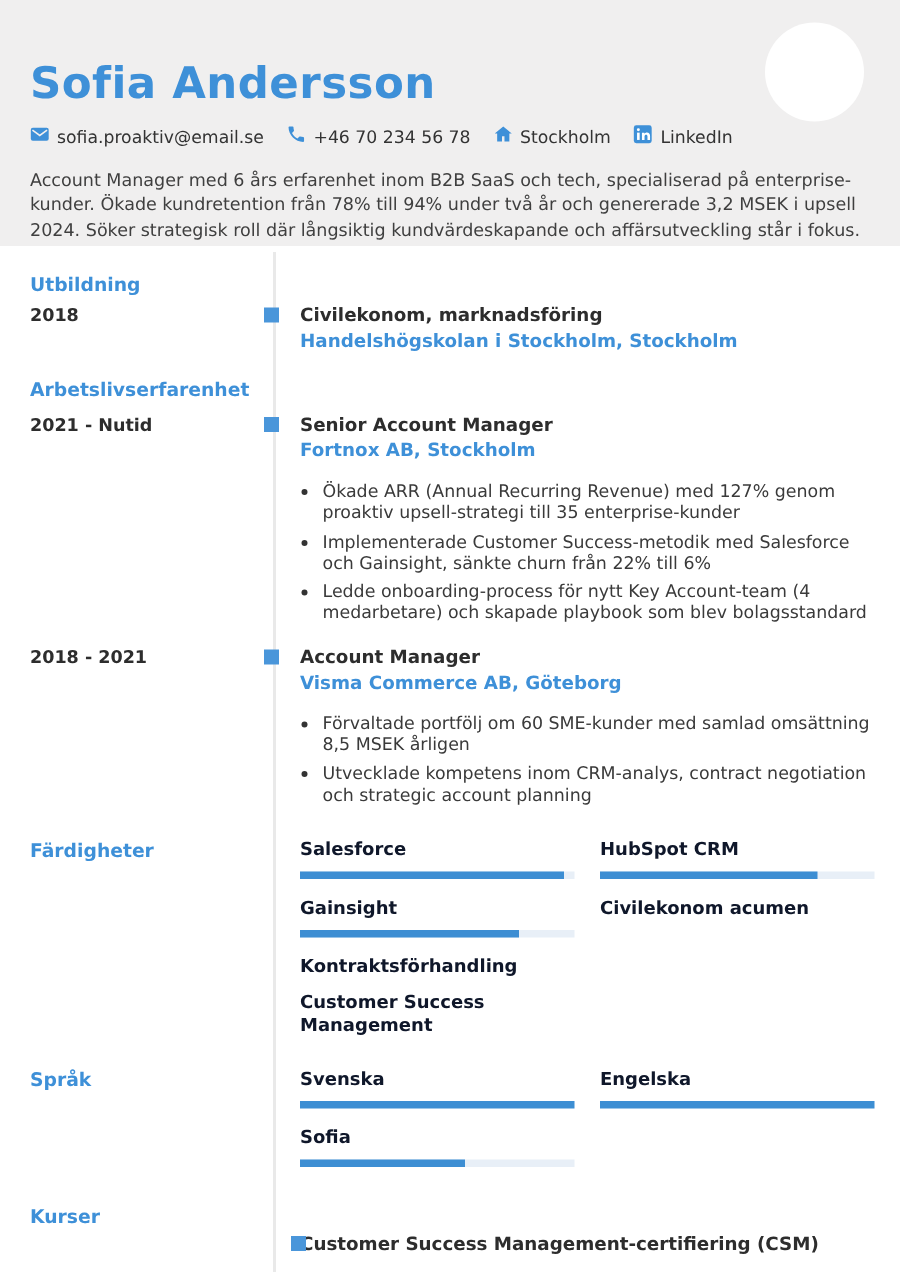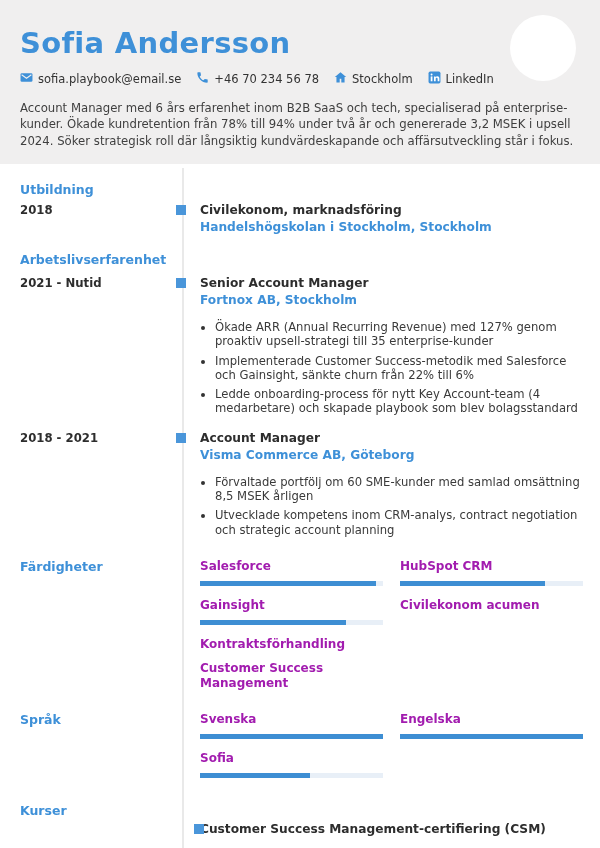--- a/index.html
+++ b/index.html
@@ -6,21 +6,21 @@
   * { box-sizing:border-box; }
   html,body { margin:0; padding:0; }
   body {
     width:600px; height:848px; background:#ffffff;
     font-family:"DejaVu Sans", "Liberation Sans", sans-serif;
     color:#2e2e2e; position:relative; overflow:hidden;
   }
 
   
   .header {
-    background:#f0efef; height:164px; padding:28px 20px 0; position:relative;
+    background:#f0efef; height:164px; padding:40px 20px 0; position:relative;
   }
   .avatar {
     position:absolute; left:510px; top:15px; width:66px; height:66px;
     border-radius:50%; background:#ffffff;
   }
   .name {
     margin:0; color:var(--accent); font-size:29px; font-weight:bold;
     letter-spacing:0.3px; line-height:1.1;
   }
   .contact-row {
@@ -65,21 +65,21 @@
   .sec-gap-2 { margin-top:9px; }
   .job-gap { margin-top:11px; }
   .skills-section { margin-top:17px; }
   .lang-section { margin-top:12px; }
   .courses-section { margin-top:13px; }
 
   .skills-grid { display:flex; gap:17px; }
   .skill-col { flex:1; min-width:0; }
   .skill { margin-bottom:12px; }
   .skill.plain { margin-bottom:9px; }
-  .skill-label { font-size:12px; font-weight:bold; color:#a21caf; line-height:1.25; }
+  .skill-label { font-size:12px; font-weight:bold; color:#0f172a; line-height:1.25; }
   .bar { height:5px; background:#e8eff7; margin-top:7px; }
   .bar-fill { height:100%; background:#3d8ed3; }
 
   .course-item { position:relative; margin-top:19px; }
   .course-label { font-size:12.2px; font-weight:bold; color:#2d2d2d; line-height:1.25; }
 </style>
 </head>
 <body>
 
 <div class="header">
@@ -87,21 +87,21 @@
   <h1 class="name">Sofia Andersson</h1>
 
   <div class="contact-row">
     <div class="contact">
       <span>
         <svg viewBox="0 0 24 24">
             <rect x="1" y="4" width="22" height="16" rx="2.5" fill="#3e90d8"></rect>
             <path d="M3 7l9 6.5L21 7" stroke="#f0efef" stroke-width="2" fill="none"></path>
           </svg>
       </span>
-      <span>sofia.playbook@email.se</span>
+      <span>sofia.proaktiv@email.se</span>
     </div>
     <div class="contact">
       <span>
         <svg viewBox="0 0 24 24">
             <path d="M6.8 10.6c1.5 2.9 3.8 5.2 6.7 6.7l2.2-2.2c.3-.3.7-.4 1.1-.3 1.2.4 2.4.6 3.7.6.6 0 1.1.5 1.1 1.1v3.9c0 .6-.5 1.1-1.1 1.1C10.9 21.5 2.5 13.1 2.5 3.5c0-.6.5-1.1 1.1-1.1h3.9c.6 0 1.1.5 1.1 1.1 0 1.3.2 2.5.6 3.7.1.4 0 .8-.3 1.1l-2.1 2.3z" fill="#3e90d8"></path>
           </svg>
       </span>
       <span>+46 70 234 56 78</span>
     </div>
     <div class="contact">

